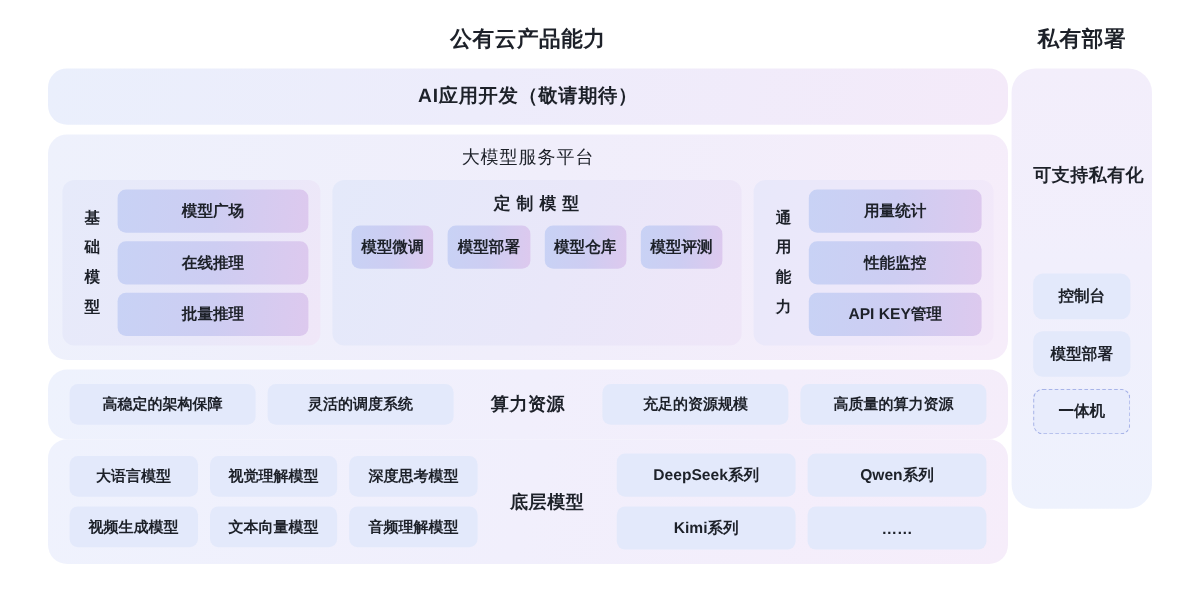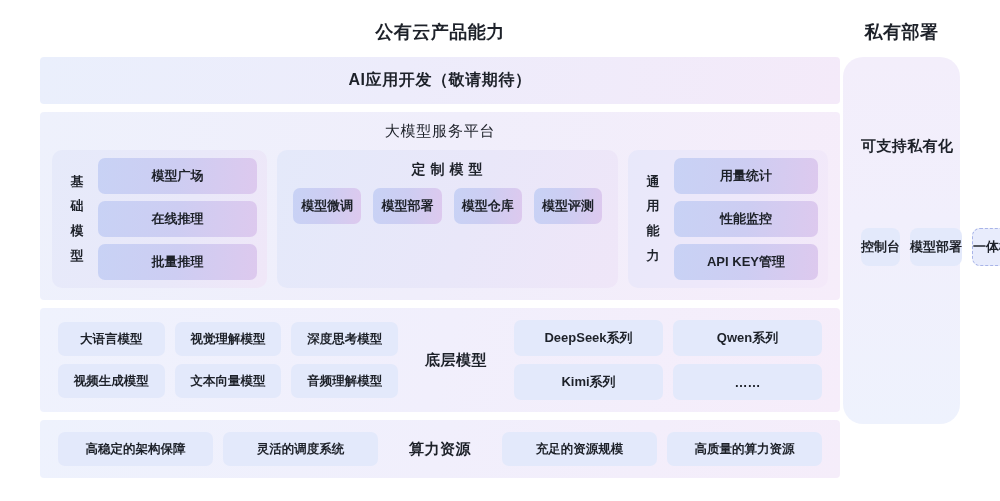--- a/index.html
+++ b/index.html
@@ -37,21 +37,21 @@
   
   .public-col {
     position: absolute;
     left: 40px;
     top: 57px;
     width: 800px;
   }
 
   .band {
     box-sizing: border-box;
-    border-radius: 4px;
+    border-radius: 16px;
     position: relative;
   }
 
   
   .band-app {
     height: 47px;
     background: linear-gradient(100deg, #eaeffc 0%, #edecfb 45%, #f4eaf9 100%);
     display: flex;
     align-items: center;
     justify-content: center;
@@ -240,20 +240,21 @@
     margin-top: 66px;
     text-align: center;
     font-size: 15px;
     font-weight: 700;
     letter-spacing: .4px;
     white-space: nowrap;
   }
   .private-chips {
     margin-top: 72px;
     display: flex;
+    flex-direction: column;
     gap: 10px;
   }
   .pchip {
     box-sizing: border-box;
     height: 38px;
     border-radius: 8px;
     background: #e3e9fb;
     display: flex;
     align-items: center;
     justify-content: center;
@@ -318,48 +319,48 @@
             <span>力</span>
           </div>
           <div class="chips-col">
             <div class="chip chip-grad">用量统计</div>
             <div class="chip chip-grad">性能监控</div>
             <div class="chip chip-grad">API KEY管理</div>
           </div>
         </div>
 
       </div>
+    </div>
+
+    <div class="band band-compute">
+      <div class="chip-soft">高稳定的架构保障</div>
+      <div class="chip-soft">灵活的调度系统</div>
+      <div class="compute-title">算力资源</div>
+      <div class="chip-soft">充足的资源规模</div>
+      <div class="chip-soft">高质量的算力资源</div>
     </div>
 
     <div class="band band-models">
       <div class="models-left">
         <div class="chip-soft">大语言模型</div>
         <div class="chip-soft">视觉理解模型</div>
         <div class="chip-soft">深度思考模型</div>
         <div class="chip-soft">视频生成模型</div>
         <div class="chip-soft">文本向量模型</div>
         <div class="chip-soft">音频理解模型</div>
       </div>
       <div class="models-center">底层模型</div>
       <div class="models-right">
         <div class="chip-soft wide">DeepSeek系列</div>
         <div class="chip-soft wide">Qwen系列</div>
         <div class="chip-soft wide">Kimi系列</div>
         <div class="chip-soft wide">……</div>
       </div>
     </div>
 
-    <div class="band band-compute">
-      <div class="chip-soft">高稳定的架构保障</div>
-      <div class="chip-soft">灵活的调度系统</div>
-      <div class="compute-title">算力资源</div>
-      <div class="chip-soft">充足的资源规模</div>
-      <div class="chip-soft">高质量的算力资源</div>
-    </div>
-
   </div>
 
   <div class="private-col">
     <div class="private-head">可支持私有化</div>
     <div class="private-chips">
       <div class="pchip">控制台</div>
       <div class="pchip">模型部署</div>
       <div class="pchip dashed">一体机</div>
     </div>
   </div>

